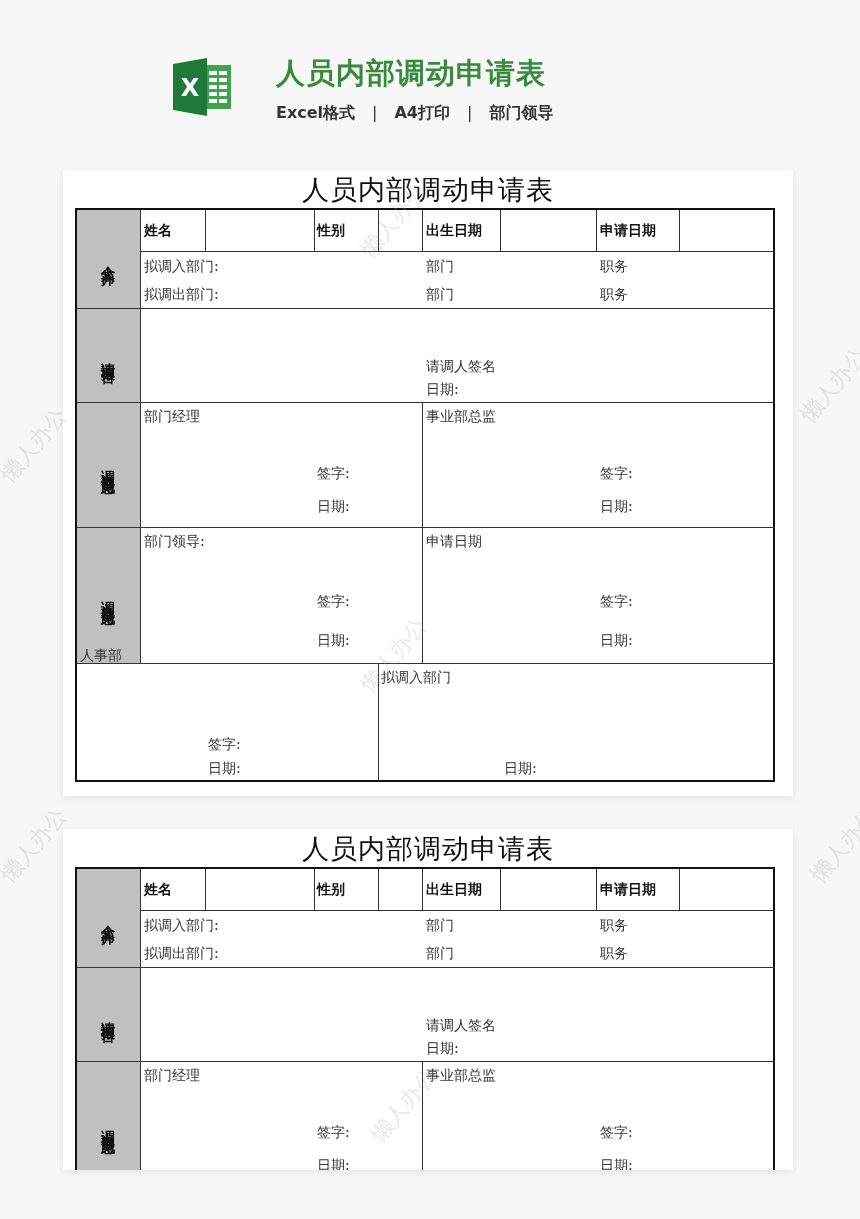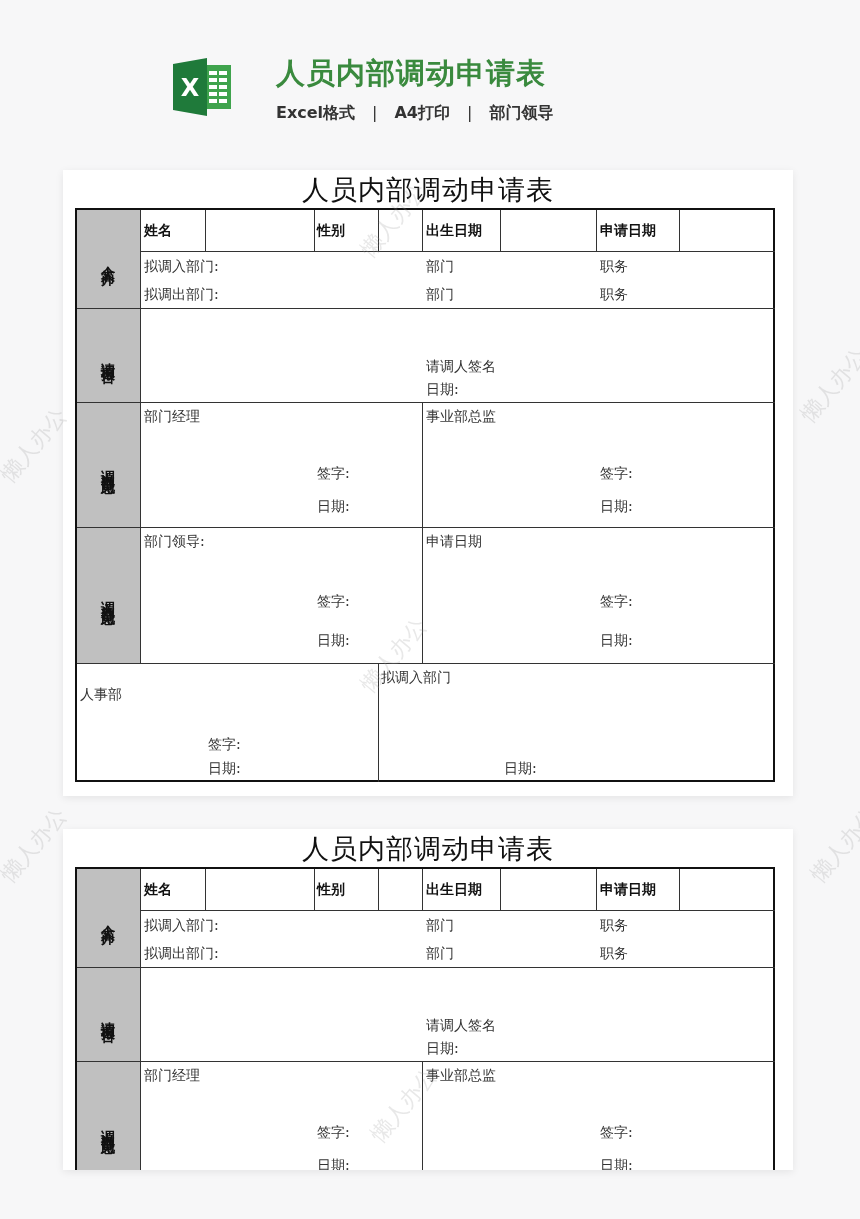--- a/index.html
+++ b/index.html
@@ -163,21 +163,21 @@
     <div class="vline" style="left:345px;top:318px;height:136px;"></div>
     <span class="txt" style="left:67px;top:323px;">部门领导:</span>
     <span class="txt" style="left:240px;top:383px;">签字:</span>
     <span class="txt" style="left:240px;top:422px;">日期:</span>
     <span class="txt" style="left:349px;top:323px;">申请日期</span>
     <span class="txt" style="left:523px;top:383px;">签字:</span>
     <span class="txt" style="left:523px;top:422px;">日期:</span>
     <div class="hline" style="left:0;top:453px;width:698px;"></div>
 
     <div class="vline" style="left:301px;top:454px;height:118px;"></div>
-    <span class="txt" style="left:3px;top:476px;">人事部</span>
+    <span class="txt" style="left:3px;top:437px;">人事部</span>
     <span class="txt" style="left:131px;top:526px;">签字:</span>
     <span class="txt" style="left:131px;top:550px;">日期:</span>
     <span class="txt" style="left:304px;top:459px;">拟调入部门</span>
     <span class="txt" style="left:427px;top:550px;">日期:</span>
   </div>
 </div>
 
 <div class="card p2">
   <div class="doc-title">人员内部调动申请表</div>
   <div class="tbl" style="height:360px;border-bottom:none;">

